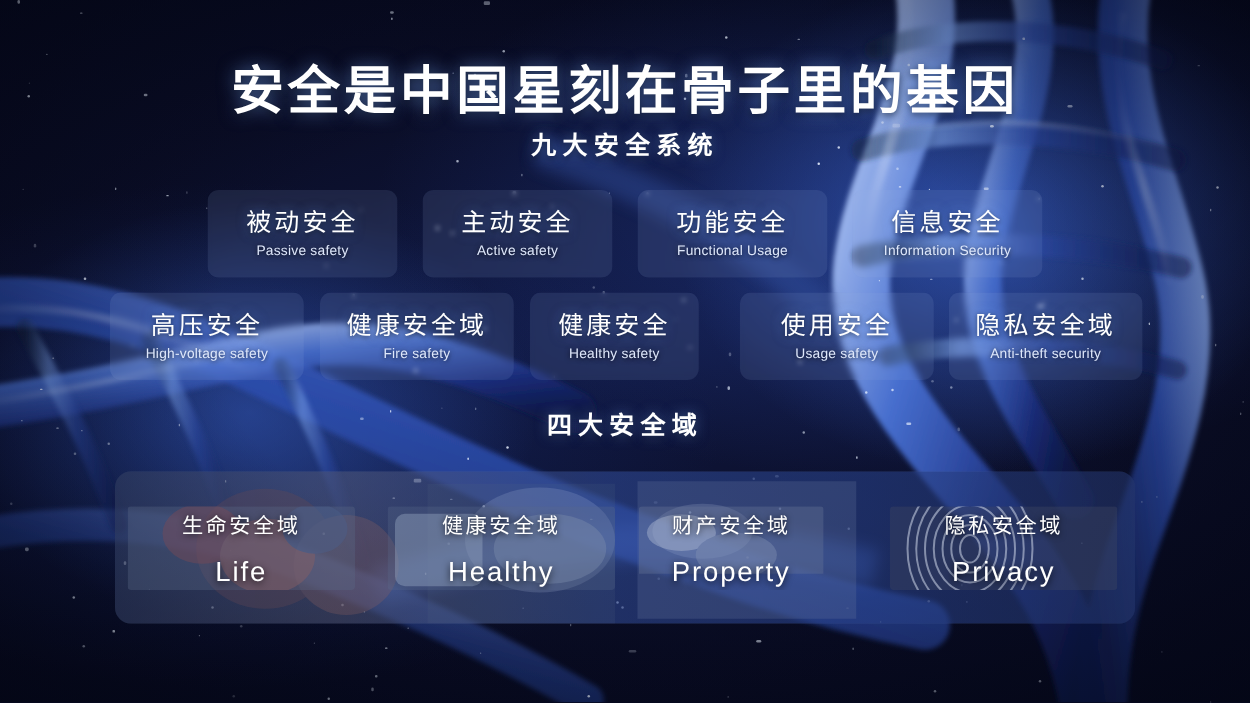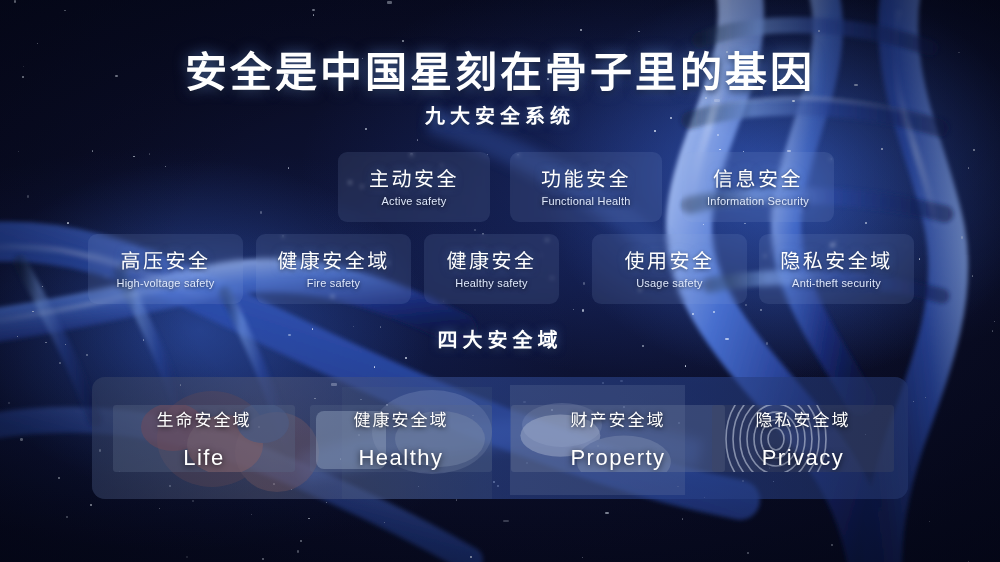--- a/index.html
+++ b/index.html
@@ -408,29 +408,33 @@
       <div class="star sq" style="left: 331.129px; top: 382.509px; width: 5.4px; height: 3px; opacity: 0.58;"></div>
     </div>
   <div class="bg-layer vignette"></div>
 
   <div class="content">
 
     <div class="title">安全是中国星刻在骨子里的基因</div>
 
     <div class="section-heading sh-top">九大安全系统</div>
 
+    <div class="card" style="left:166px; top:152px; width:152px; height:70px;">
+      <div class="cn">被动安全</div>
+      <div class="en">Passive safety</div>
+    </div>
 
     <div class="card" style="left:338px; top:152px; width:152px; height:70px;">
       <div class="cn">主动安全</div>
       <div class="en">Active safety</div>
     </div>
 
     <div class="card" style="left:510px; top:152px; width:152px; height:70px;">
       <div class="cn">功能安全</div>
-      <div class="en">Functional Health</div>
+      <div class="en">Functional Usage</div>
     </div>
 
     <div class="card" style="left:682px; top:152px; width:152px; height:70px;">
       <div class="cn">信息安全</div>
       <div class="en">Information Security</div>
     </div>
 
     <div class="card" style="left:88px; top:234px; width:155px; height:70px;">
       <div class="cn">高压安全</div>
       <div class="en">High-voltage safety</div>
@@ -477,21 +481,21 @@
           <rect x="250" y="10" width="150" height="112" fill="#5a6a86" opacity=".5"></rect>
           <ellipse cx="340" cy="55" rx="60" ry="42" fill="#93a3bd"></ellipse>
         </g>
         <g opacity=".26">
           <rect x="418" y="8" width="175" height="110" fill="#6878a0"></rect>
           <ellipse cx="470" cy="48" rx="40" ry="22" fill="#c9d4e6"></ellipse>
         </g>
       </svg>
     </div>
 
-    <div class="domain-card" style="left:113px; width:182px;align-items:center;">
+    <div class="domain-card" style="left:102px; width:182px;align-items:center;">
       <svg class="dc-art" viewBox="0 0 182 67" preserveAspectRatio="none">
         <rect width="182" height="67" fill="#5c6a88" opacity=".34"></rect>
         <g opacity=".45">
           <ellipse cx="60" cy="22" rx="32" ry="24" fill="#7b4a55"></ellipse>
           <ellipse cx="112" cy="40" rx="38" ry="30" fill="#8d5f63"></ellipse>
           <ellipse cx="150" cy="18" rx="26" ry="20" fill="#4c5f8c"></ellipse>
         </g>
       </svg>
       <div class="dc-text">
         <div class="cn">生命安全域</div>
@@ -506,21 +510,21 @@
           <rect x="6" y="6" width="70" height="58" rx="8" fill="#9aa9c4"></rect>
           <ellipse cx="130" cy="34" rx="45" ry="28" fill="#7d8cab"></ellipse>
         </g>
       </svg>
       <div class="dc-text">
         <div class="cn">健康安全域</div>
         <div class="en">Healthy</div>
       </div>
     </div>
 
-    <div class="domain-card" style="left:511px; width:214px;">
+    <div class="domain-card" style="left:511px; width:148px;">
       <svg class="dc-art" viewBox="0 0 182 67" preserveAspectRatio="none">
         <rect width="182" height="67" fill="#6a7698" opacity=".36"></rect>
         <g opacity=".40">
           <ellipse cx="42" cy="26" rx="34" ry="18" fill="#b9c4d8"></ellipse>
           <ellipse cx="96" cy="48" rx="40" ry="22" fill="#8593b3"></ellipse>
         </g>
       </svg>
       <div class="dc-text">
         <div class="cn">财产安全域</div>
         <div class="en">Property</div>

